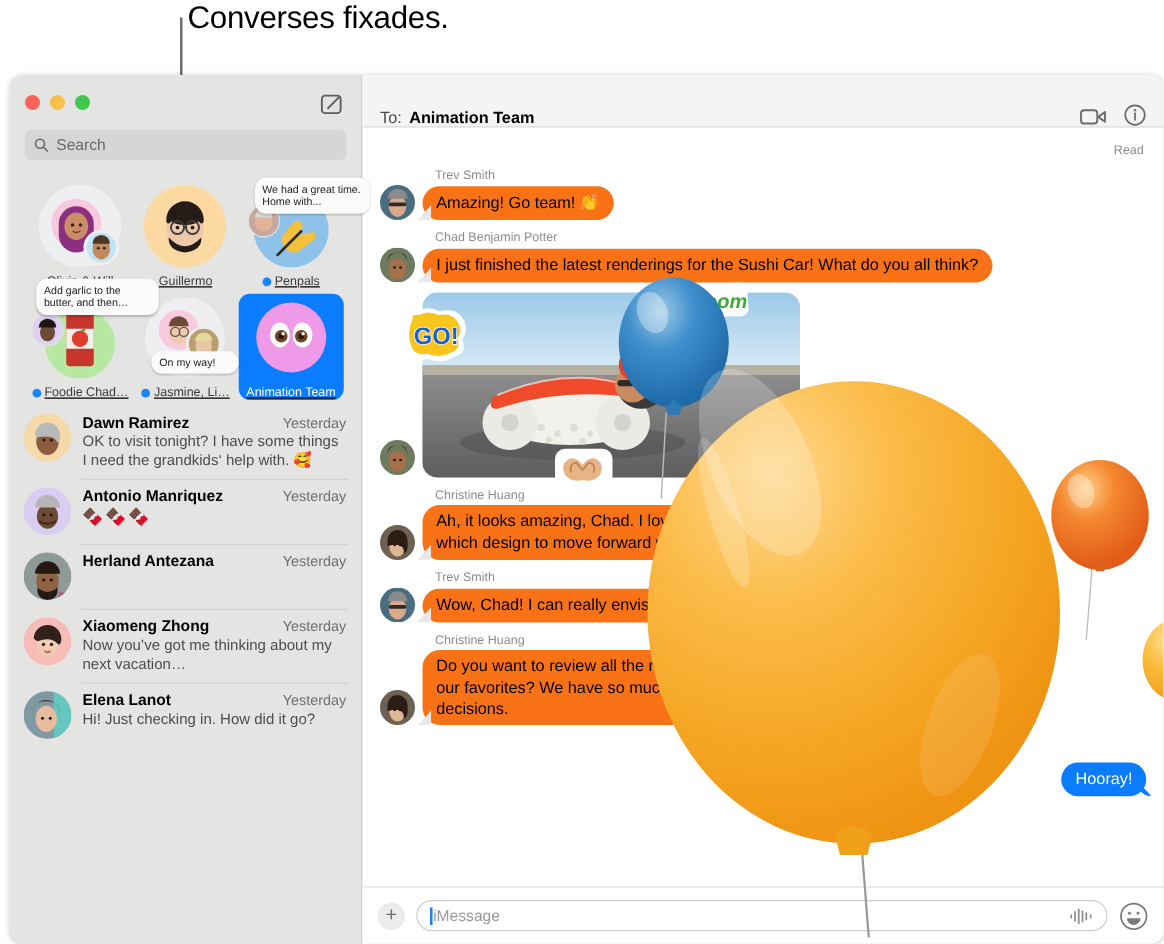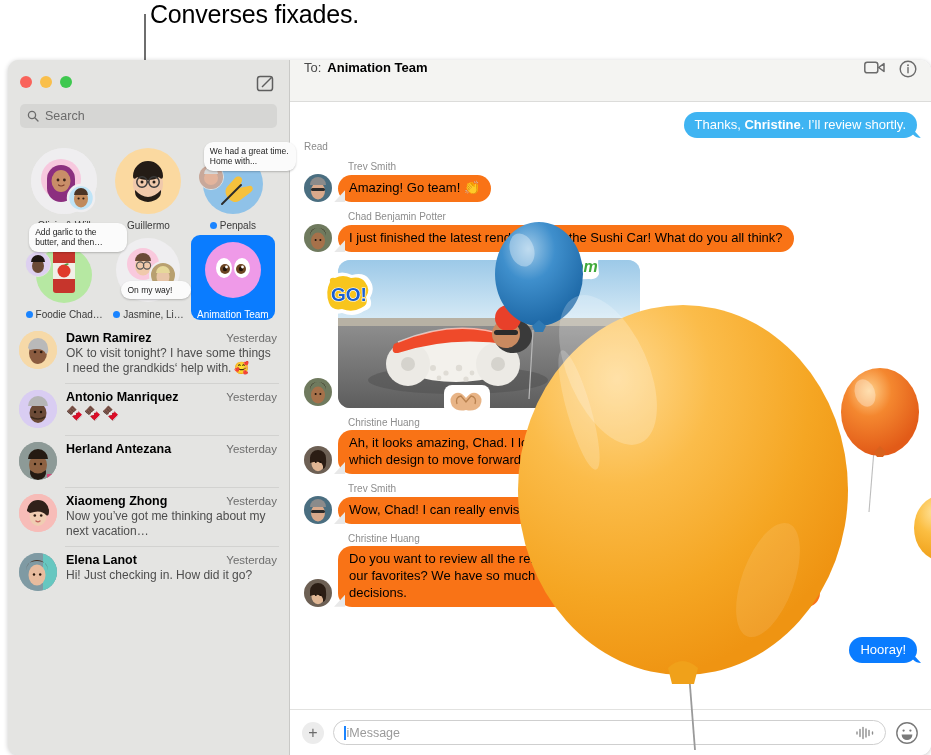--- a/index.html
+++ b/index.html
@@ -77,20 +77,21 @@
     padding:12px 14px 0 14px;
     display:grid;
     grid-template-columns:repeat(3,1fr);
     row-gap:4px;
     flex:0 0 auto;
   }
   .pin{
     display:flex;flex-direction:column;align-items:center;
     position:relative;padding-top:2px;
     cursor:pointer;
+    text-decoration:underline;
   }
   .pin-av{
     width:66px;height:66px;border-radius:50%;
     position:relative;display:flex;align-items:center;justify-content:center;
     overflow:visible;
   }
   .pin-label{
     font-size:10px;color:#3a3a3a;margin-top:6px;
     display:flex;align-items:center;gap:3px;white-space:nowrap;
   }
@@ -128,21 +129,21 @@
   .conv-snip.emoji{font-size:14px;letter-spacing:1px;}
 
   
   #chat{
     flex:1 1 auto;height:695px;background:#ffffff;display:flex;flex-direction:column;
     position:relative;
   }
   #chat-header{
     height:42px;flex:0 0 42px;background:#f4f4f2;
     border-bottom:1px solid #dcdcda;
-    display:flex;align-items:flex-start;padding:0 14px;box-sizing:border-box;
+    display:flex;align-items:flex-end;padding:0 14px;box-sizing:border-box;
   }
   #to-label{font-size:13px;color:#4a4a4a;margin-right:6px;}
   #to-value{font-size:13px;color:#000;font-weight:bold;}
   #header-spacer{flex:1 1 auto;}
   .hdr-icon{margin-left:14px;cursor:pointer;display:flex;}
 
   #messages{
     flex:1 1 auto;position:relative;overflow:hidden;
     padding:10px 14px 4px 14px;box-sizing:border-box;
   }
@@ -154,21 +155,21 @@
     position:relative;line-height:1.25;
   }
   .bubble-out:after{
     content:"";position:absolute;right:-4px;bottom:0px;
     width:11px;height:12px;background:#3fb4f2;
     border-bottom-left-radius:12px;
     clip-path:polygon(0 0,100% 100%,0 100%);
   }
   .bubble-out.deep{background:#0a7cff;}
   .bubble-out.deep:after{background:#0a7cff;}
-  #read-status{font-size:10px;color:#8a8a8a;margin-top:3px;margin-right:2px;}
+  #read-status{text-align:right;font-size:10px;color:#8a8a8a;margin-top:3px;margin-right:2px;}
 
   .msg-in{margin-top:9px;}
   .msg-sender{font-size:10px;color:#8d8d8d;margin-left:44px;margin-bottom:2px;}
   .msg-line{display:flex;align-items:flex-end;gap:6px;}
   .msg-av{width:28px;height:28px;border-radius:50%;flex:0 0 28px;overflow:hidden;position:relative;}
   .bubble-in{
     background:#f97316;color:#000;border-radius:14px;
     padding:5px 11px;font-size:13px;max-width:460px;
     position:relative;line-height:1.3;
   }
@@ -501,25 +502,20 @@
         <svg width="18" height="18" viewBox="0 0 18 18">
           <circle cx="9" cy="9" r="7.8" fill="none" stroke="#6b6b6b" stroke-width="1.4"></circle>
           <circle cx="9" cy="5.2" r="0.95" fill="#6b6b6b"></circle>
           <path d="M9 7.6v5.2" stroke="#6b6b6b" stroke-width="1.4" stroke-linecap="round"></path>
         </svg>
       </span>
     </div>
 
     <div id="messages">
 
-      <div class="row-out">
-        <div class="bubble-out">
-          <span>Thanks, </span><b>Christine</b><span>. I’ll review shortly.</span>
-        </div>
-      </div>
       <div id="read-status">Read</div>
 
       <div class="msg-in">
         <div class="msg-sender">Trev Smith</div>
         <div class="msg-line">
           <div class="msg-av">
             <svg width="28" height="28" viewBox="0 0 28 28">
               <rect width="28" height="28" fill="#4a6e80"></rect>
               <ellipse cx="14" cy="17" rx="7" ry="8.5" fill="#d9a98b"></ellipse>
               <path d="M6 11a8 8 0 0116 0z" fill="#8b8b8b"></path>

